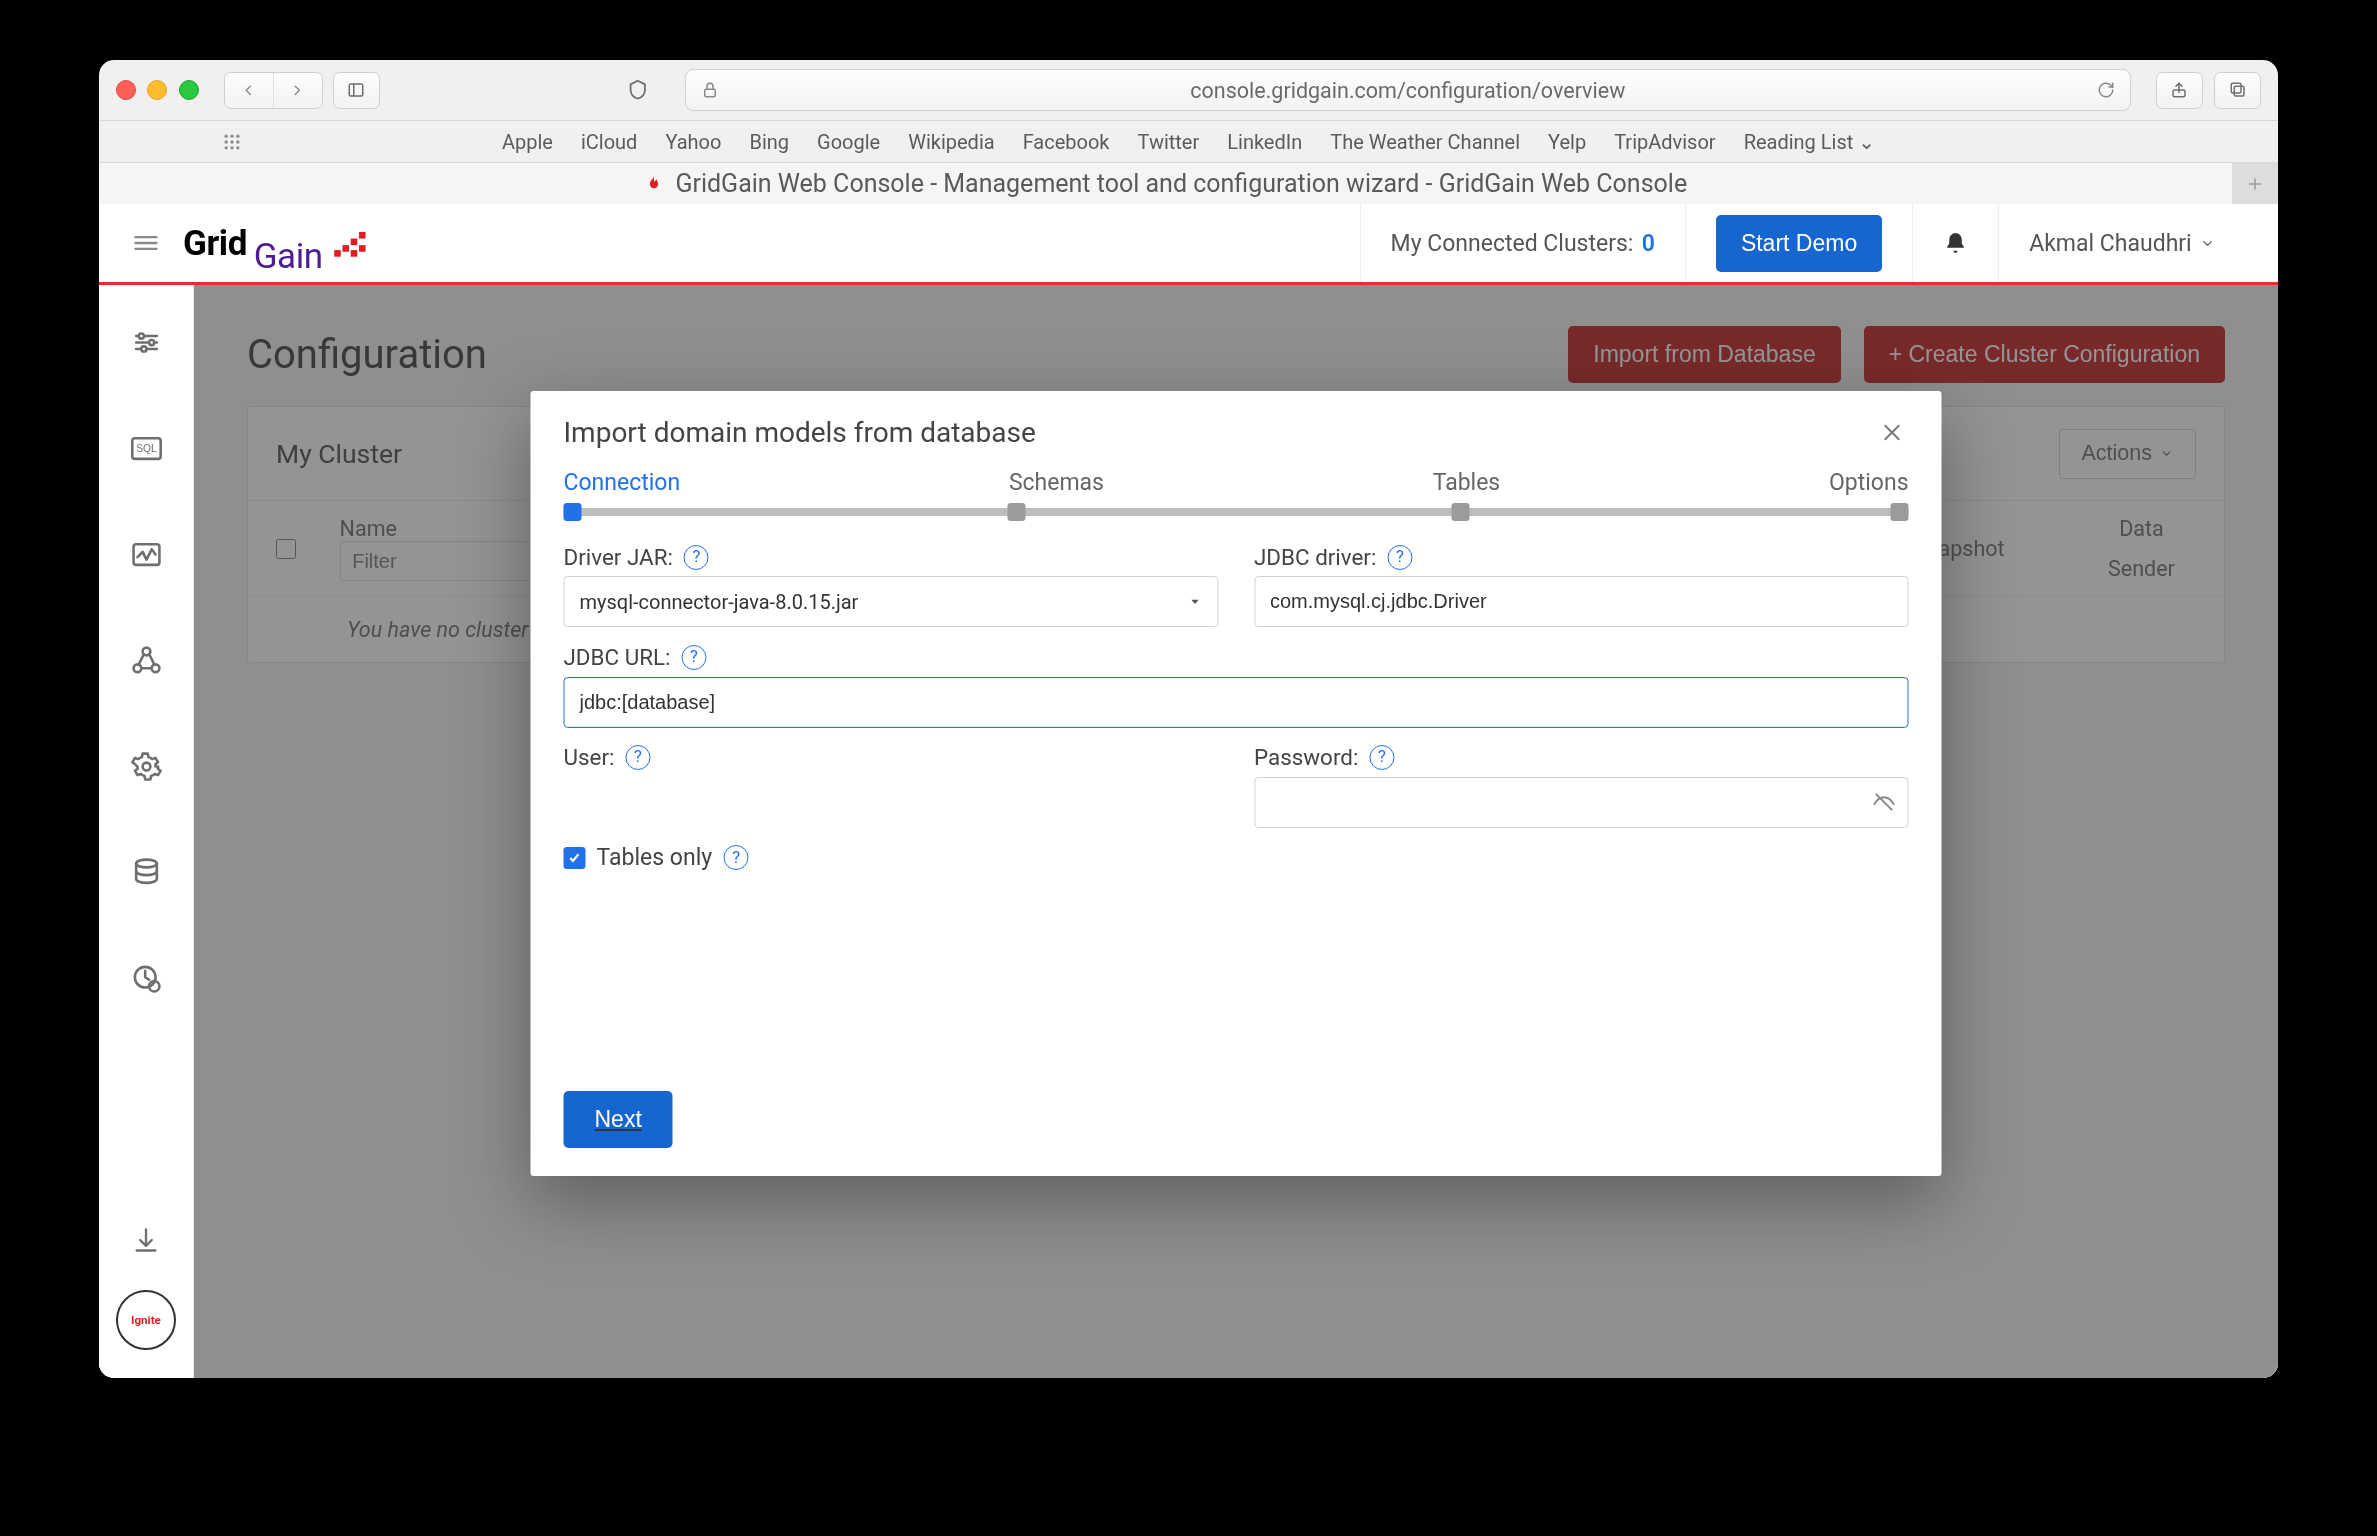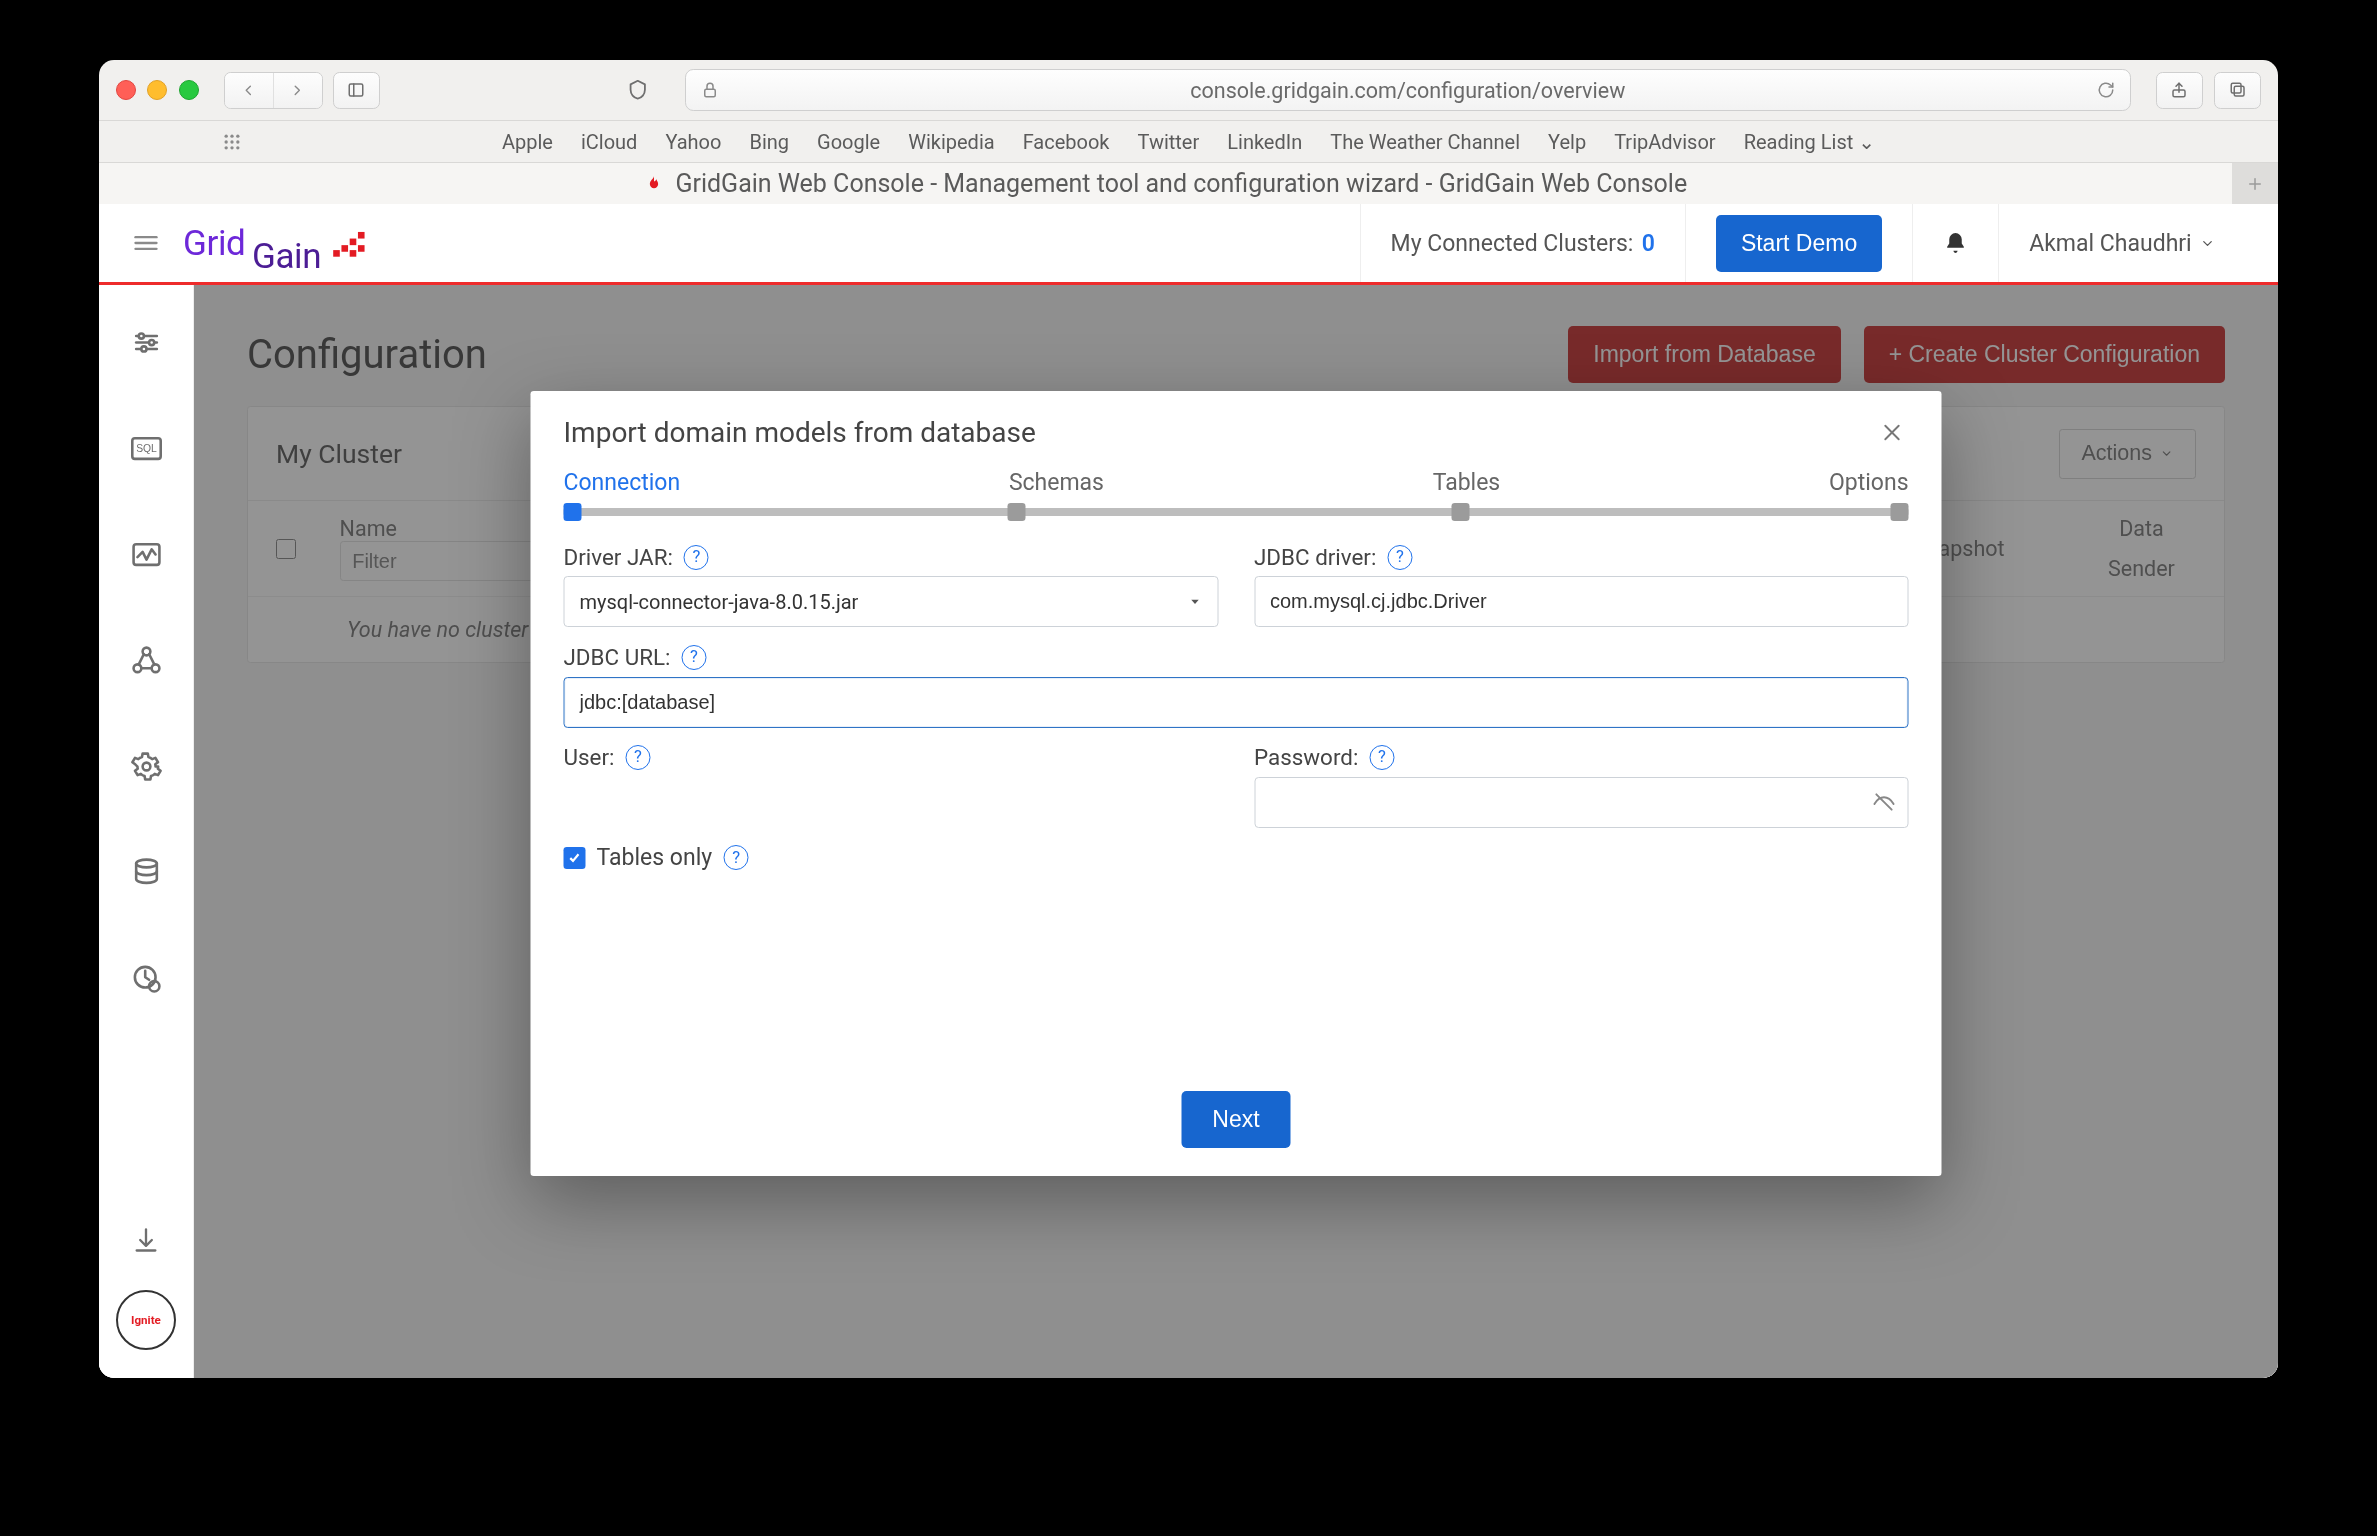--- a/index.html
+++ b/index.html
@@ -36,21 +36,21 @@
   .bk-link{cursor:pointer;color:#5b5b5b;}
   .tab-strip{height:41px;background:#e8e7e4;display:flex;align-items:stretch;}
   .active-tab{flex:1;background:#f6f5f3;display:flex;align-items:center;justify-content:center;gap:11.6px;font-size:25px;color:#5a5a5a;}
   .tab-add{width:46px;display:flex;align-items:center;justify-content:center;color:#9a9a9a;background:#dedddb;cursor:pointer;}
   .tab-flame{color:#e31b23;font-size:20px;}
   
   .app{position:relative;height:calc(100% - 142px);background:#fff;overflow:hidden;}
   .app-header{height:78px;border-bottom:3.3px solid var(--red);display:flex;align-items:center;padding:0 33px;gap:23px;}
   .menu-burger{font-size:30px;color:#8a8a8a;}
   .logo{display:flex;align-items:center;gap:6.6px;font-weight:300;font-size:35px;letter-spacing:-0.4px;}
-  .logo b{font-weight:400;color:#6d28d9;}
+  .logo b{font-weight:700;color:#000000;}
   .logo .gain{color:#4c1d95;font-weight:400;margin-top:26px;}
   .logo-spark{display:inline-block;margin-left:5px;}
   .logo-spark svg{display:block;}
   .hdr-spacer{flex:1;}
   .hdr-right{display:flex;align-items:stretch;height:100%;}
   .hdr-cell{display:flex;align-items:center;padding:0 30px;border-left:0.8px solid #eee;color:#555;font-size:23px;gap:8.3px;}
   .hdr-count{color:var(--blue-accent);font-weight:600;}
   .btn-demo{background:#1766cf;color:#fff;border:none;border-radius:5px;padding:15px 25px;font-size:23px;font-weight:500;align-self:center;}
   .bell{font-size:25px;color:#333;}
   .user-dd{cursor:pointer;}
@@ -97,21 +97,21 @@
   .full{grid-column:1 / -1;}
   .field label{display:flex;align-items:flex-end;gap:11px;font-size:22.4px;color:#444;margin-bottom:6.6px;}
   .help-q{display:inline-flex;width:23px;height:23px;border:1.2px solid var(--blue-accent);border-radius:50%;align-items:center;justify-content:center;color:var(--blue-accent);font-size:16.6px;line-height:1;}
   .control{width:100%;height:51px;border:0.8px solid #cdd2d8;border-radius:4.1px;padding:0 15px;font-size:20px;color:#333;background:#fff;box-sizing:border-box;}
   .control.select{display:flex;align-items:center;justify-content:space-between;}
   .control.focus{border:1.2px solid #2f74c6;box-shadow:0 0 0 0.8px rgba(47,116,198,0.15) inset;}
   .pwd-eye{position:absolute;right:13.2px;top:50%;transform:translateY(-50%);color:#888;}
   .field-rel{position:relative;}
   .check-row{display:flex;align-items:center;gap:11.6px;font-size:23px;color:#444;}
   .check-row .cbx{width:21.5px;height:21.5px;border-radius:3.3px;background:var(--blue-accent);display:flex;align-items:center;justify-content:center;color:#fff;font-size:15px;}
-  .modal-ft{margin-top:auto;padding:21.5px 33px 28px;display:flex;justify-content:center;}
+  .modal-ft{margin-top:auto;padding:21.5px 33px 28px;display:flex;justify-content:flex-start;text-decoration:underline;}
   .btn-next{background:#1766cf;color:#fff;border:none;border-radius:5px;padding:15px 31px;font-size:23px;font-weight:500;}
   svg{display:block;}
   .svg-icon{stroke:currentColor;fill:none;stroke-width:2;stroke-linecap:round;stroke-linejoin:round;}
 </style>
 </head>
 <body>
 
 <div class="viewport">
   <div class="browser-window">
 

